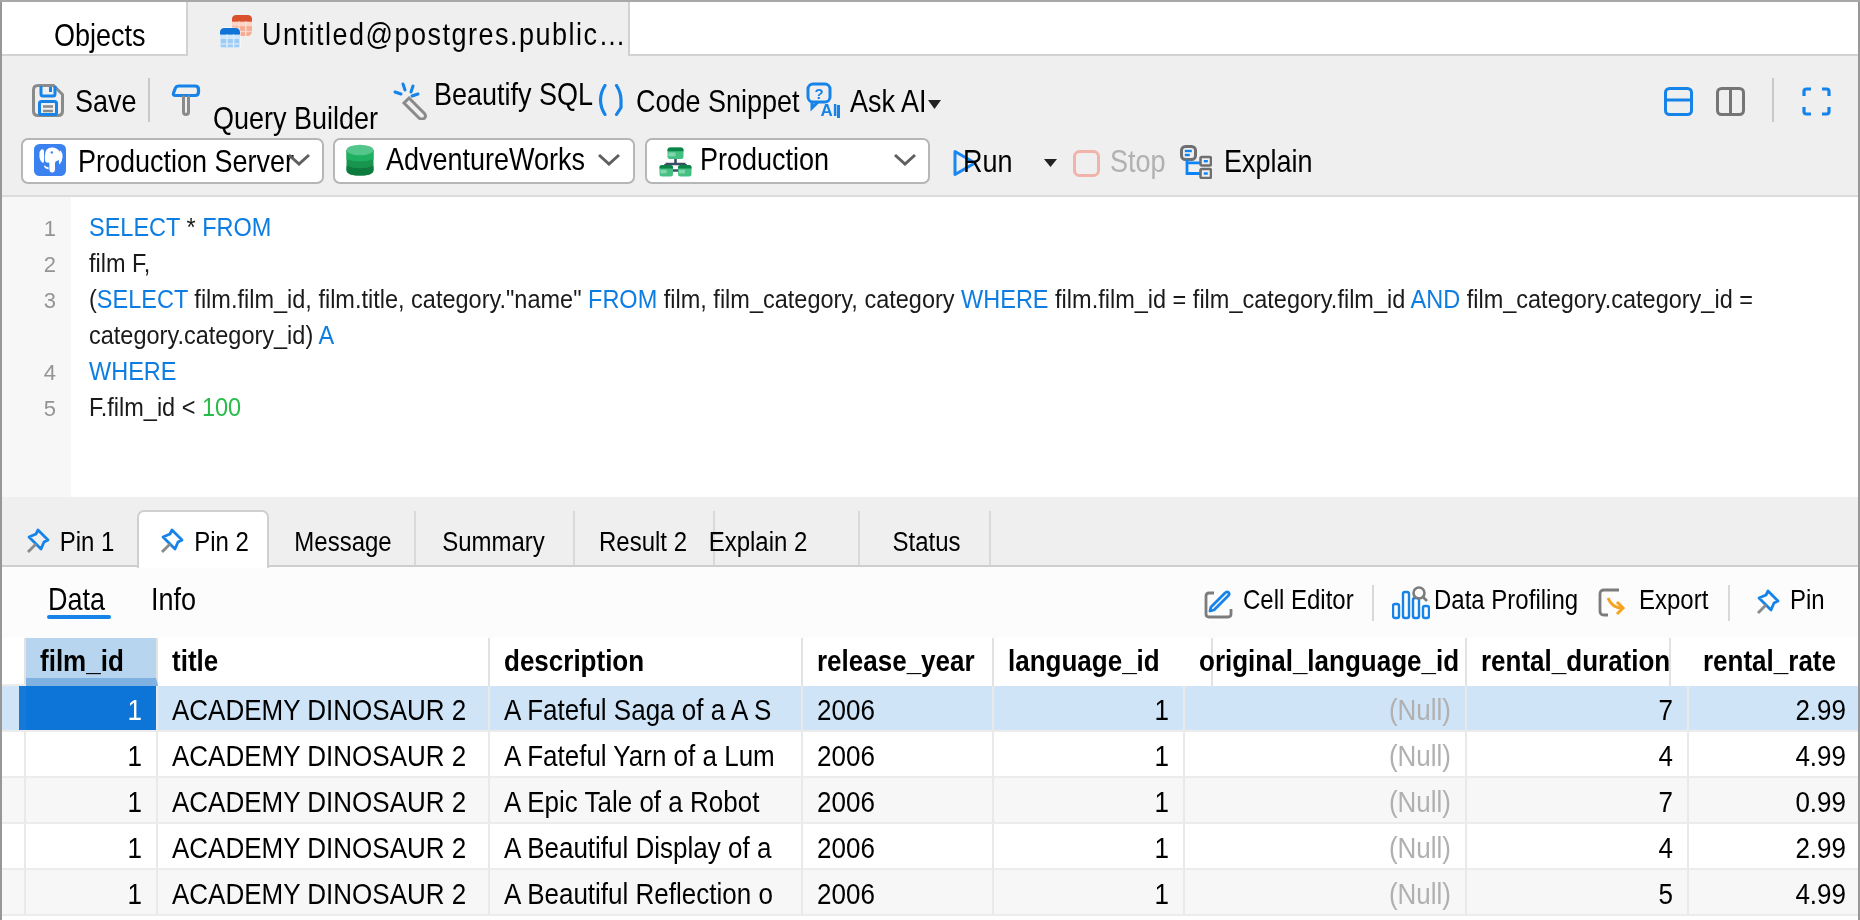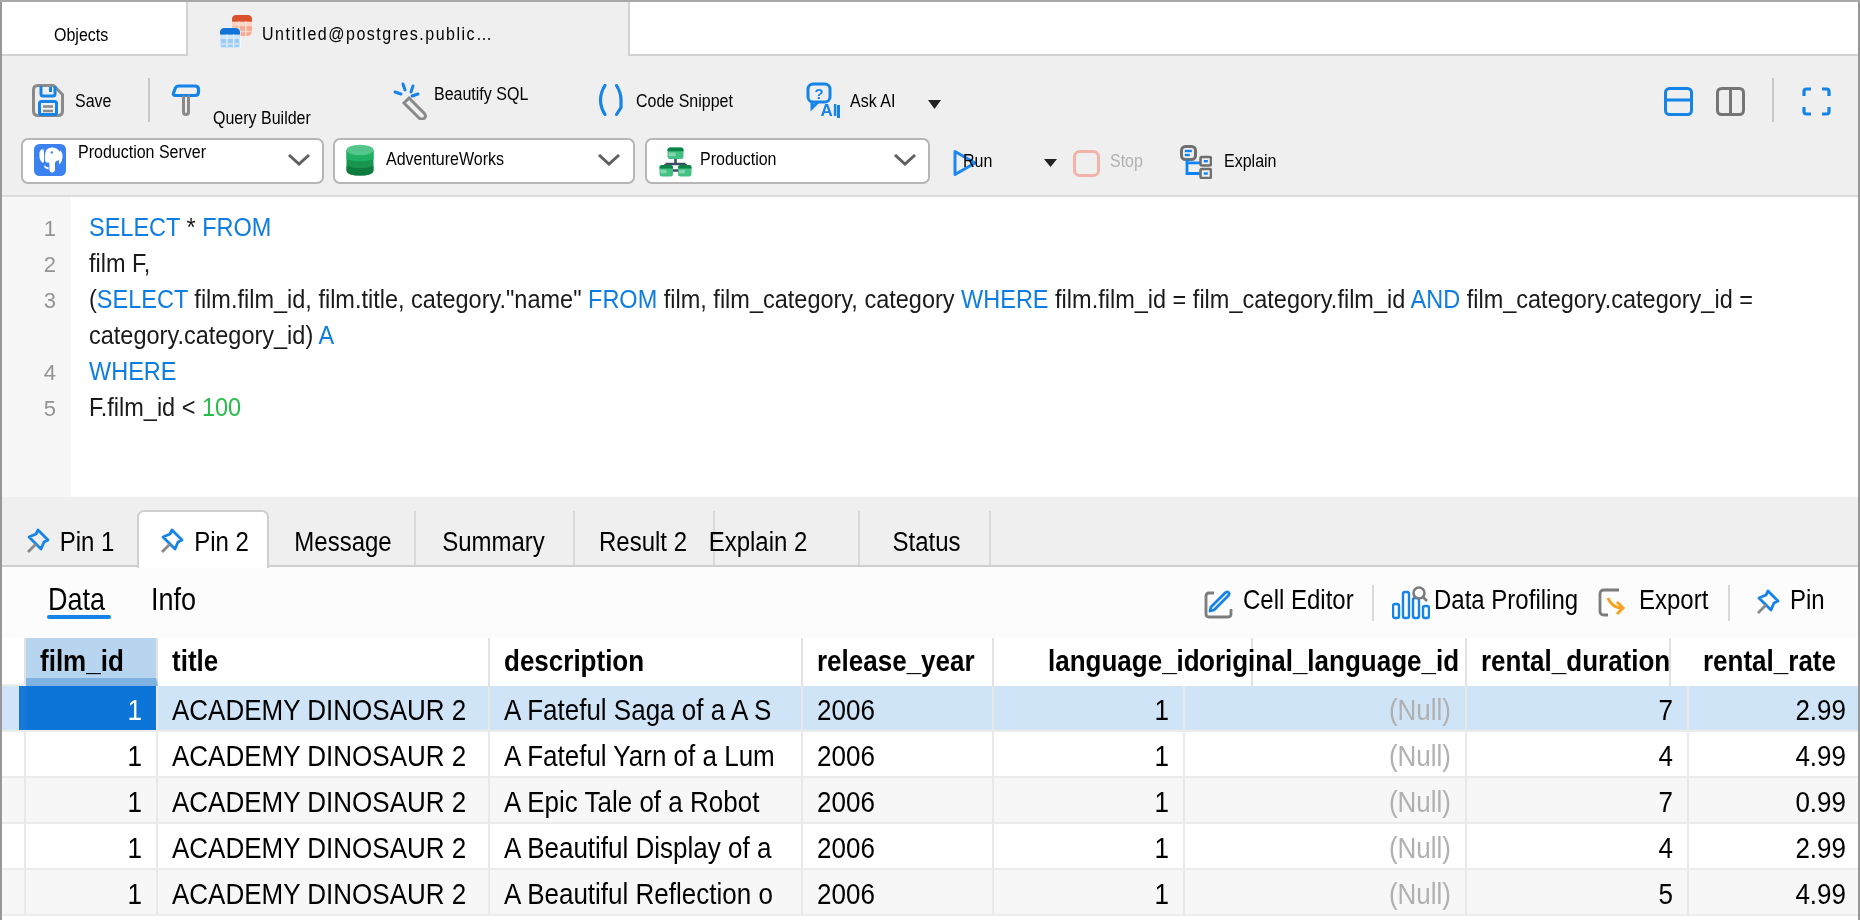--- a/index.html
+++ b/index.html
@@ -1,19 +1,19 @@
 <!DOCTYPE html>
 <html><head>
 <meta charset="utf-8">
 <style>
 * { margin:0; padding:0; box-sizing:border-box; }
 html,body { width:1860px; height:920px; overflow:hidden; }
 body { font-family:"Liberation Sans", sans-serif; position:relative; background:#fff; color:#000; }
 .abs { position:absolute; }
-.txt { position:absolute; font-size:16px; line-height:30px; white-space:nowrap; }
+.txt { position:absolute; font-size:27px; line-height:30px; white-space:nowrap; }
 .st { display:inline-block; transform:scaleY(1.13); transform-origin:50% 55%; font-style:normal; }
 #tabbar { left:0; top:0; width:1860px; height:56px; background:#fff; border-bottom:2px solid #d2d2d2; }
 #tab-active { left:186px; top:0; width:444px; height:56px; background:#efefef; border-left:2px solid #d2d2d2; border-right:2px solid #d2d2d2; }
 #toolbar { left:0; top:56px; width:1860px; height:139px; background:#efefef; }
 .sep1 { position:absolute; top:78px; width:2px; height:44px; background:#c9c9c9; }
 .selbox { position:absolute; top:138px; height:46px; background:#fff; border:2px solid #b6b6b6; border-radius:7px; }
 #editor { left:0; top:195px; width:1860px; height:302px; background:#fff; border-top:2px solid #dcdcdc; }
 #gutter { left:0; top:197px; width:71px; height:300px; background:#f7f7f7; }
 .lnum { position:absolute; left:0; width:56px; text-align:right; font-size:22px; color:#949494; line-height:36px; }
 .cline { position:absolute; left:89px; font-size:23.5px; line-height:36px; white-space:pre; color:#1a1a1a; transform:scaleY(1.13); transform-origin:50% 55%; }
@@ -112,21 +112,21 @@
 </svg>
 <div class="selbox" style="left:21px;width:303px"></div>
 <svg class="abs" style="left:34px;top:144px" width="32" height="32" viewBox="0 0 32 32">
   <rect x="0" y="0" width="32" height="32" rx="5.5" fill="#3b82f0"></rect>
   <path d="M 7.2 5.5 Q 9.8 4.2 10 7.5 L 10 16.5 Q 10 20 7.8 18.2 Q 5.2 15.8 5.4 10.5 Q 5.5 7 7.2 5.5 Z" fill="#fff"></path>
   <path d="M 12.5 5.8 Q 15 3.2 19 3.6 Q 23.5 4 25.4 7.6 Q 26.8 10.4 26.2 13.6 Q 25.7 16.2 23.2 16.8 Q 21 17.2 21 19.2 L 21 25 Q 21 28.6 18.2 28.6 Q 15.4 28.6 15.4 25 L 15.4 19.8 Q 15.4 18.2 13.6 18.6 Q 11.2 19 10.9 15.8 Q 10.6 11.5 11.4 8.6 Q 11.8 7 12.5 5.8 Z" fill="#fff"></path>
   <path d="M 26.8 6.8 Q 28.8 9.2 28.5 13.2 Q 28.2 17 26.2 19.6 Q 24.8 21.2 24.9 18.6 L 25.3 8.4 Q 25.5 6 26.8 6.8 Z" fill="#fff"></path>
   <path d="M 10.5 21.2 Q 12.4 23.4 14.6 23.2 L 14.6 25.2 Q 11.6 25.4 10 22.8 Z" fill="#fff"></path>
   <circle cx="17.8" cy="8.4" r="1.2" fill="#3b82f0"></circle>
 </svg>
-<div class="txt" style="left:78px;top:138px"><i class="st">Production Server</i></div>
+<div class="txt" style="left:78px;top:147px"><i class="st">Production Server</i></div>
 <svg class="abs" style="left:287px;top:153px" width="24" height="14" viewBox="0 0 24 14">
     <path d="M 2 2 L 12 11 L 22 2" fill="none" stroke="#5f5f5f" stroke-width="3"></path>
   </svg>
 <div class="selbox" style="left:333px;width:302px"></div>
 <svg class="abs" style="left:346px;top:144px" width="28" height="32" viewBox="0 0 28 32">
   <path d="M 0.5 6 L 0.5 26 Q 0.5 31.5 14 31.5 Q 27.5 31.5 27.5 26 L 27.5 6 Z" fill="#18944f"></path>
   <path d="M 0.5 6 L 0.5 15.2 Q 14 19.8 27.5 15.2 L 27.5 6 Z" fill="#1fb161"></path>
   <path d="M 0.5 22 Q 14 26.5 27.5 22 L 27.5 26 Q 27.5 31.5 14 31.5 Q 0.5 31.5 0.5 26 Z" fill="#0d7a3e"></path>
   <ellipse cx="14" cy="6" rx="13.5" ry="5.2" fill="#55c68b"></ellipse>
 </svg>
@@ -236,21 +236,21 @@
   <path d="M 15 3 L 25 13 L 21 15 L 18 22 L 13 17 L 6 10 L 13 7 Z" fill="none" stroke="#1583e8" stroke-width="2.8" stroke-linejoin="round"></path>
   <line x1="13" y1="17" x2="5" y2="25" stroke="#8a8a8a" stroke-width="2.8"></line>
 </svg>
 <div class="sub-lbl" style="left:1790px"><i class="st">Pin</i></div>
 <div id="grid" class="abs"></div>
 <div class="hcell" style="left:0;width:26px;border-bottom:2px solid #ececec"></div>
 <div class="hcell" style="left:26px;width:132px;background:#b7d5ee;border-bottom:8px solid #7fb2e0"><i class="st">film_id</i></div>
 <div class="hcell" style="left:158px;width:332px"><i class="st">title</i></div>
 <div class="hcell" style="left:490px;width:313px"><i class="st">description</i></div>
 <div class="hcell" style="left:803px;width:191px"><i class="st">release_year</i></div>
-<div class="hcell" style="left:1034px;width:219px"><i class="st">language_id</i></div>
+<div class="hcell" style="left:994px;width:219px"><i class="st">language_id</i></div>
 <div class="hcell" style="left:1185px;width:282px"><i class="st">original_language_id</i></div>
 <div class="hcell" style="left:1467px;width:204px"><i class="st">rental_duration</i></div>
 <div class="hcell" style="left:1689px;width:171px;border-right:none"><i class="st">rental_rate</i></div>
 <div class="cell " style="left: 0px; top: 686px; width: 26px; background: rgb(207, 228, 247);"><i class="st"></i></div>
 <div class="cell cr" style="left: 26px; top: 686px; width: 132px; background: rgb(13, 116, 216); color: rgb(255, 255, 255);"><i class="st">1</i></div>
 <div class="cell " style="left: 158px; top: 686px; width: 332px; background: rgb(207, 228, 247);"><i class="st">ACADEMY DINOSAUR 2</i></div>
 <div class="cell " style="left: 490px; top: 686px; width: 313px; background: rgb(207, 228, 247);"><i class="st">A Fateful Saga of a A S</i></div>
 <div class="cell " style="left: 803px; top: 686px; width: 191px; background: rgb(207, 228, 247);"><i class="st">2006</i></div>
 <div class="cell cr" style="left: 994px; top: 686px; width: 191px; background: rgb(207, 228, 247);"><i class="st">1</i></div>
 <div class="cell cr null" style="left: 1185px; top: 686px; width: 282px; background: rgb(207, 228, 247);"><i class="st">(Null)</i></div>

